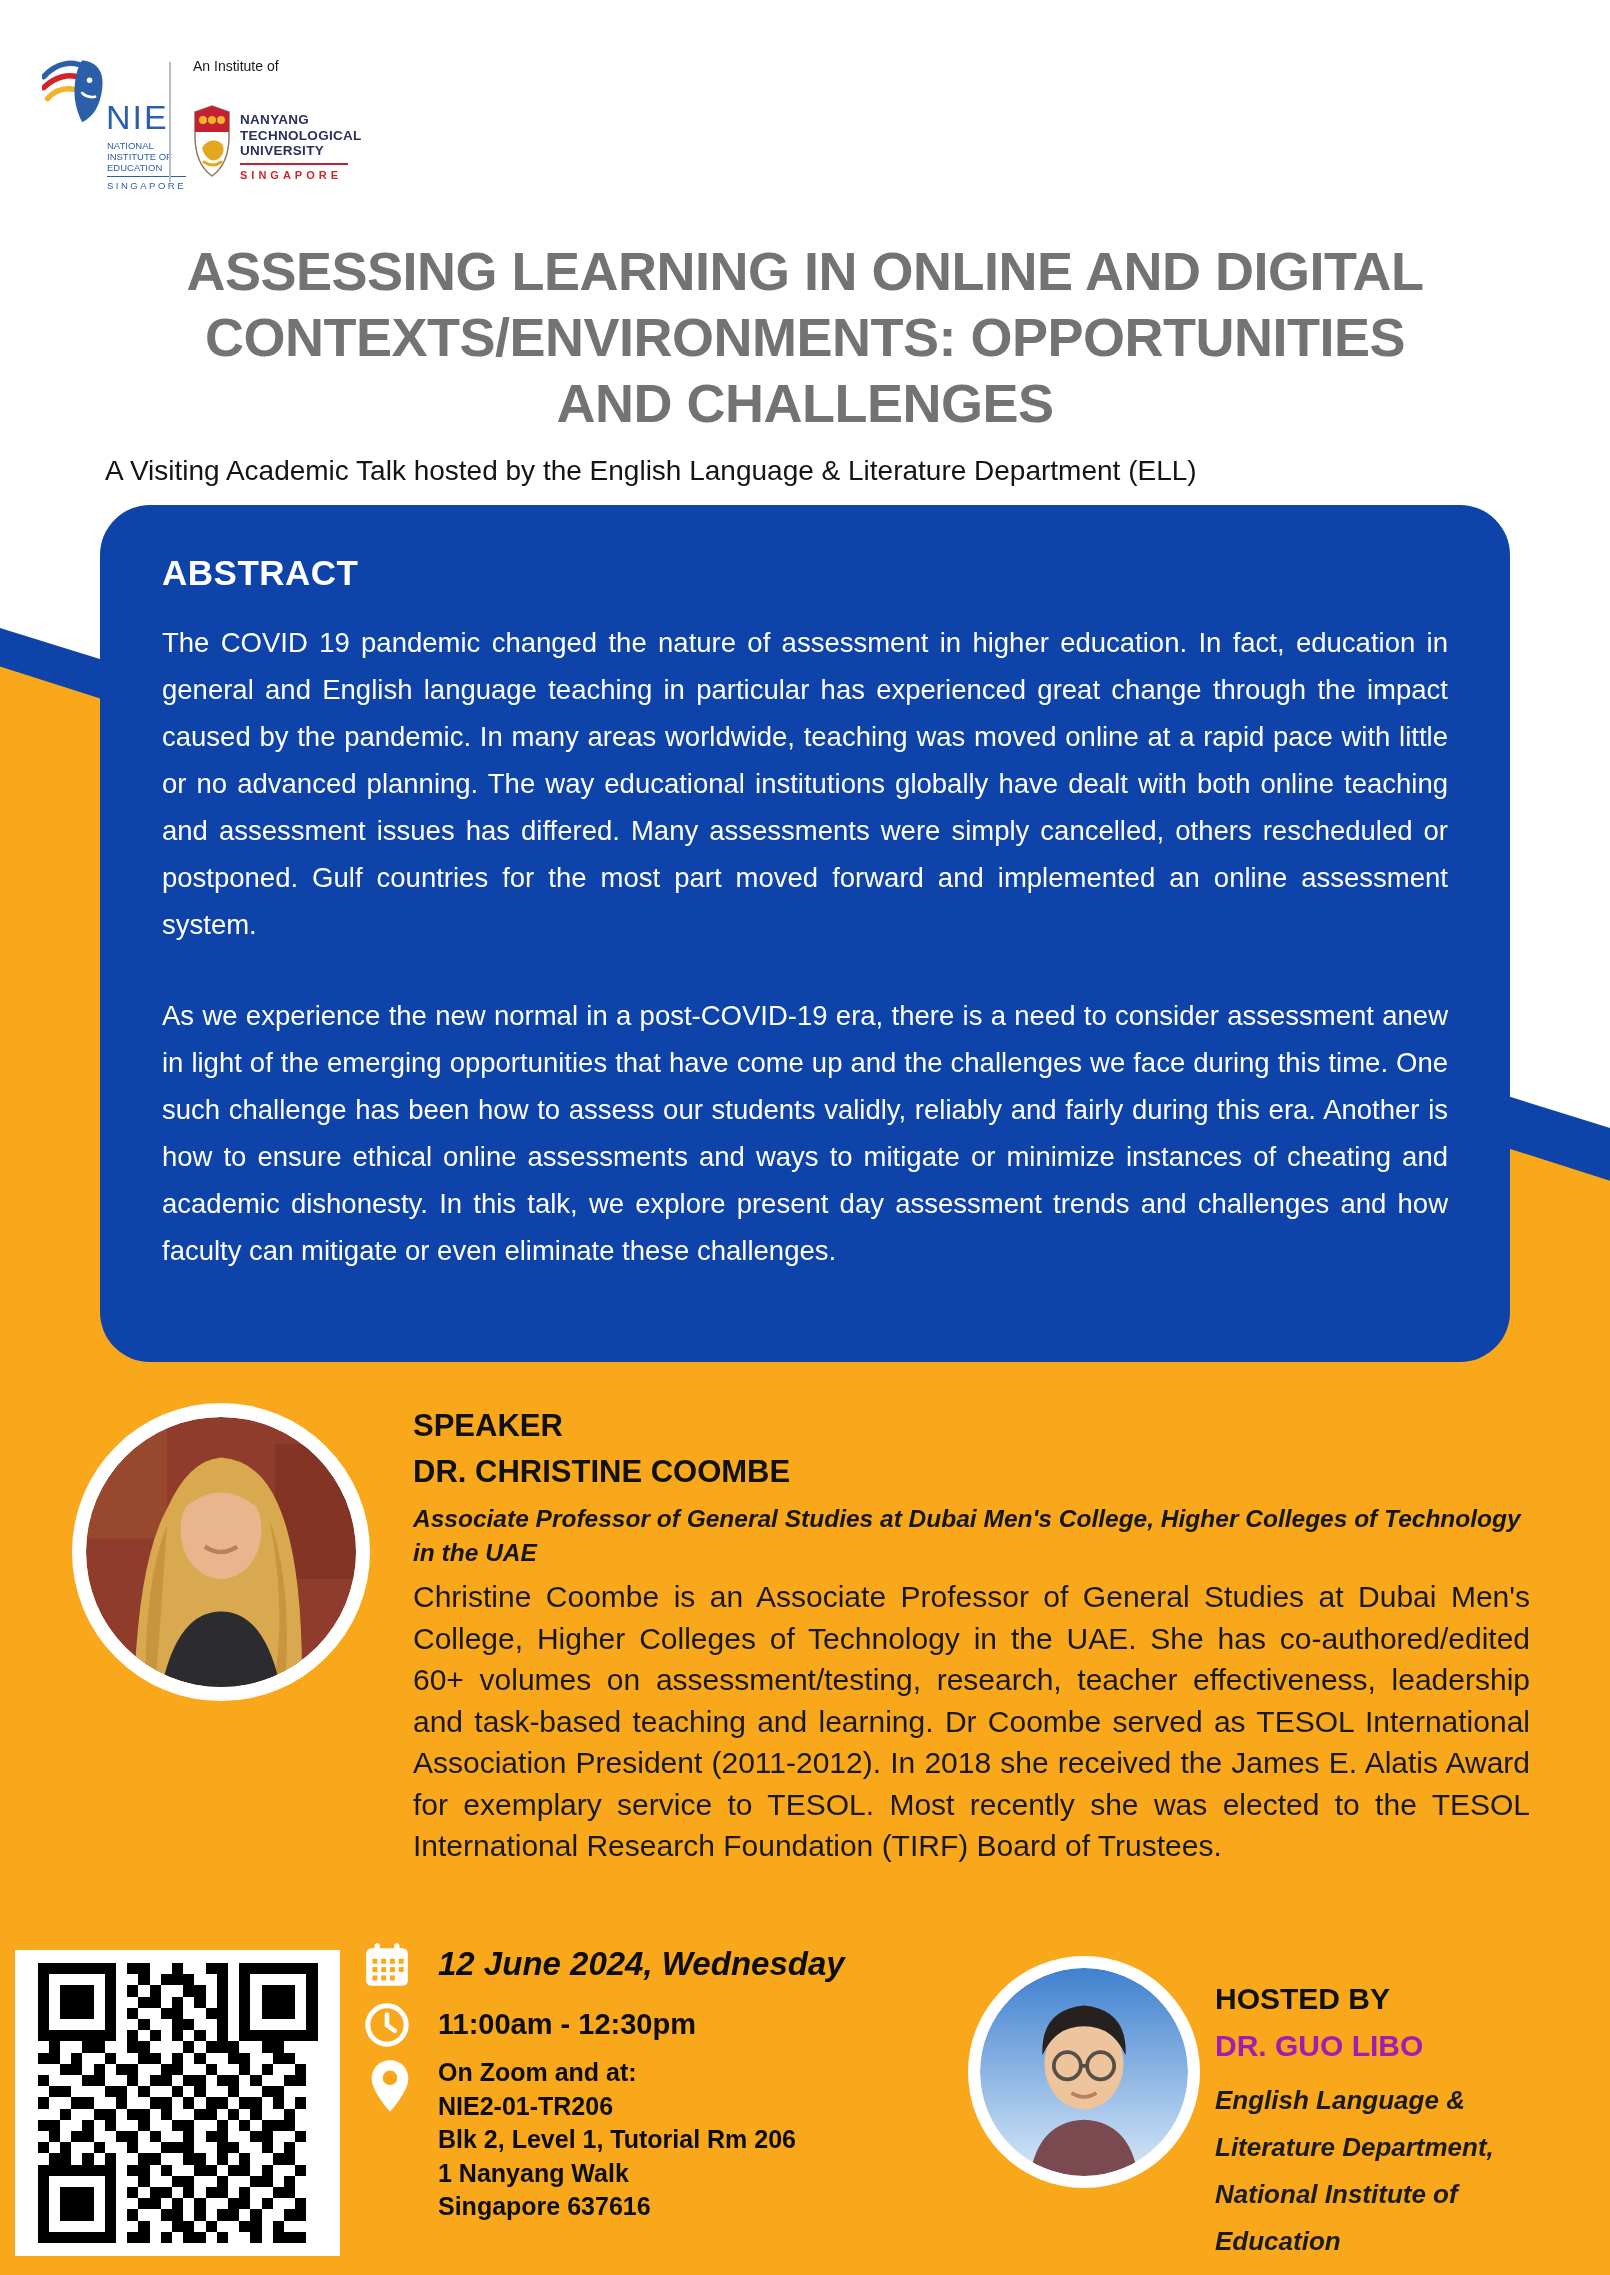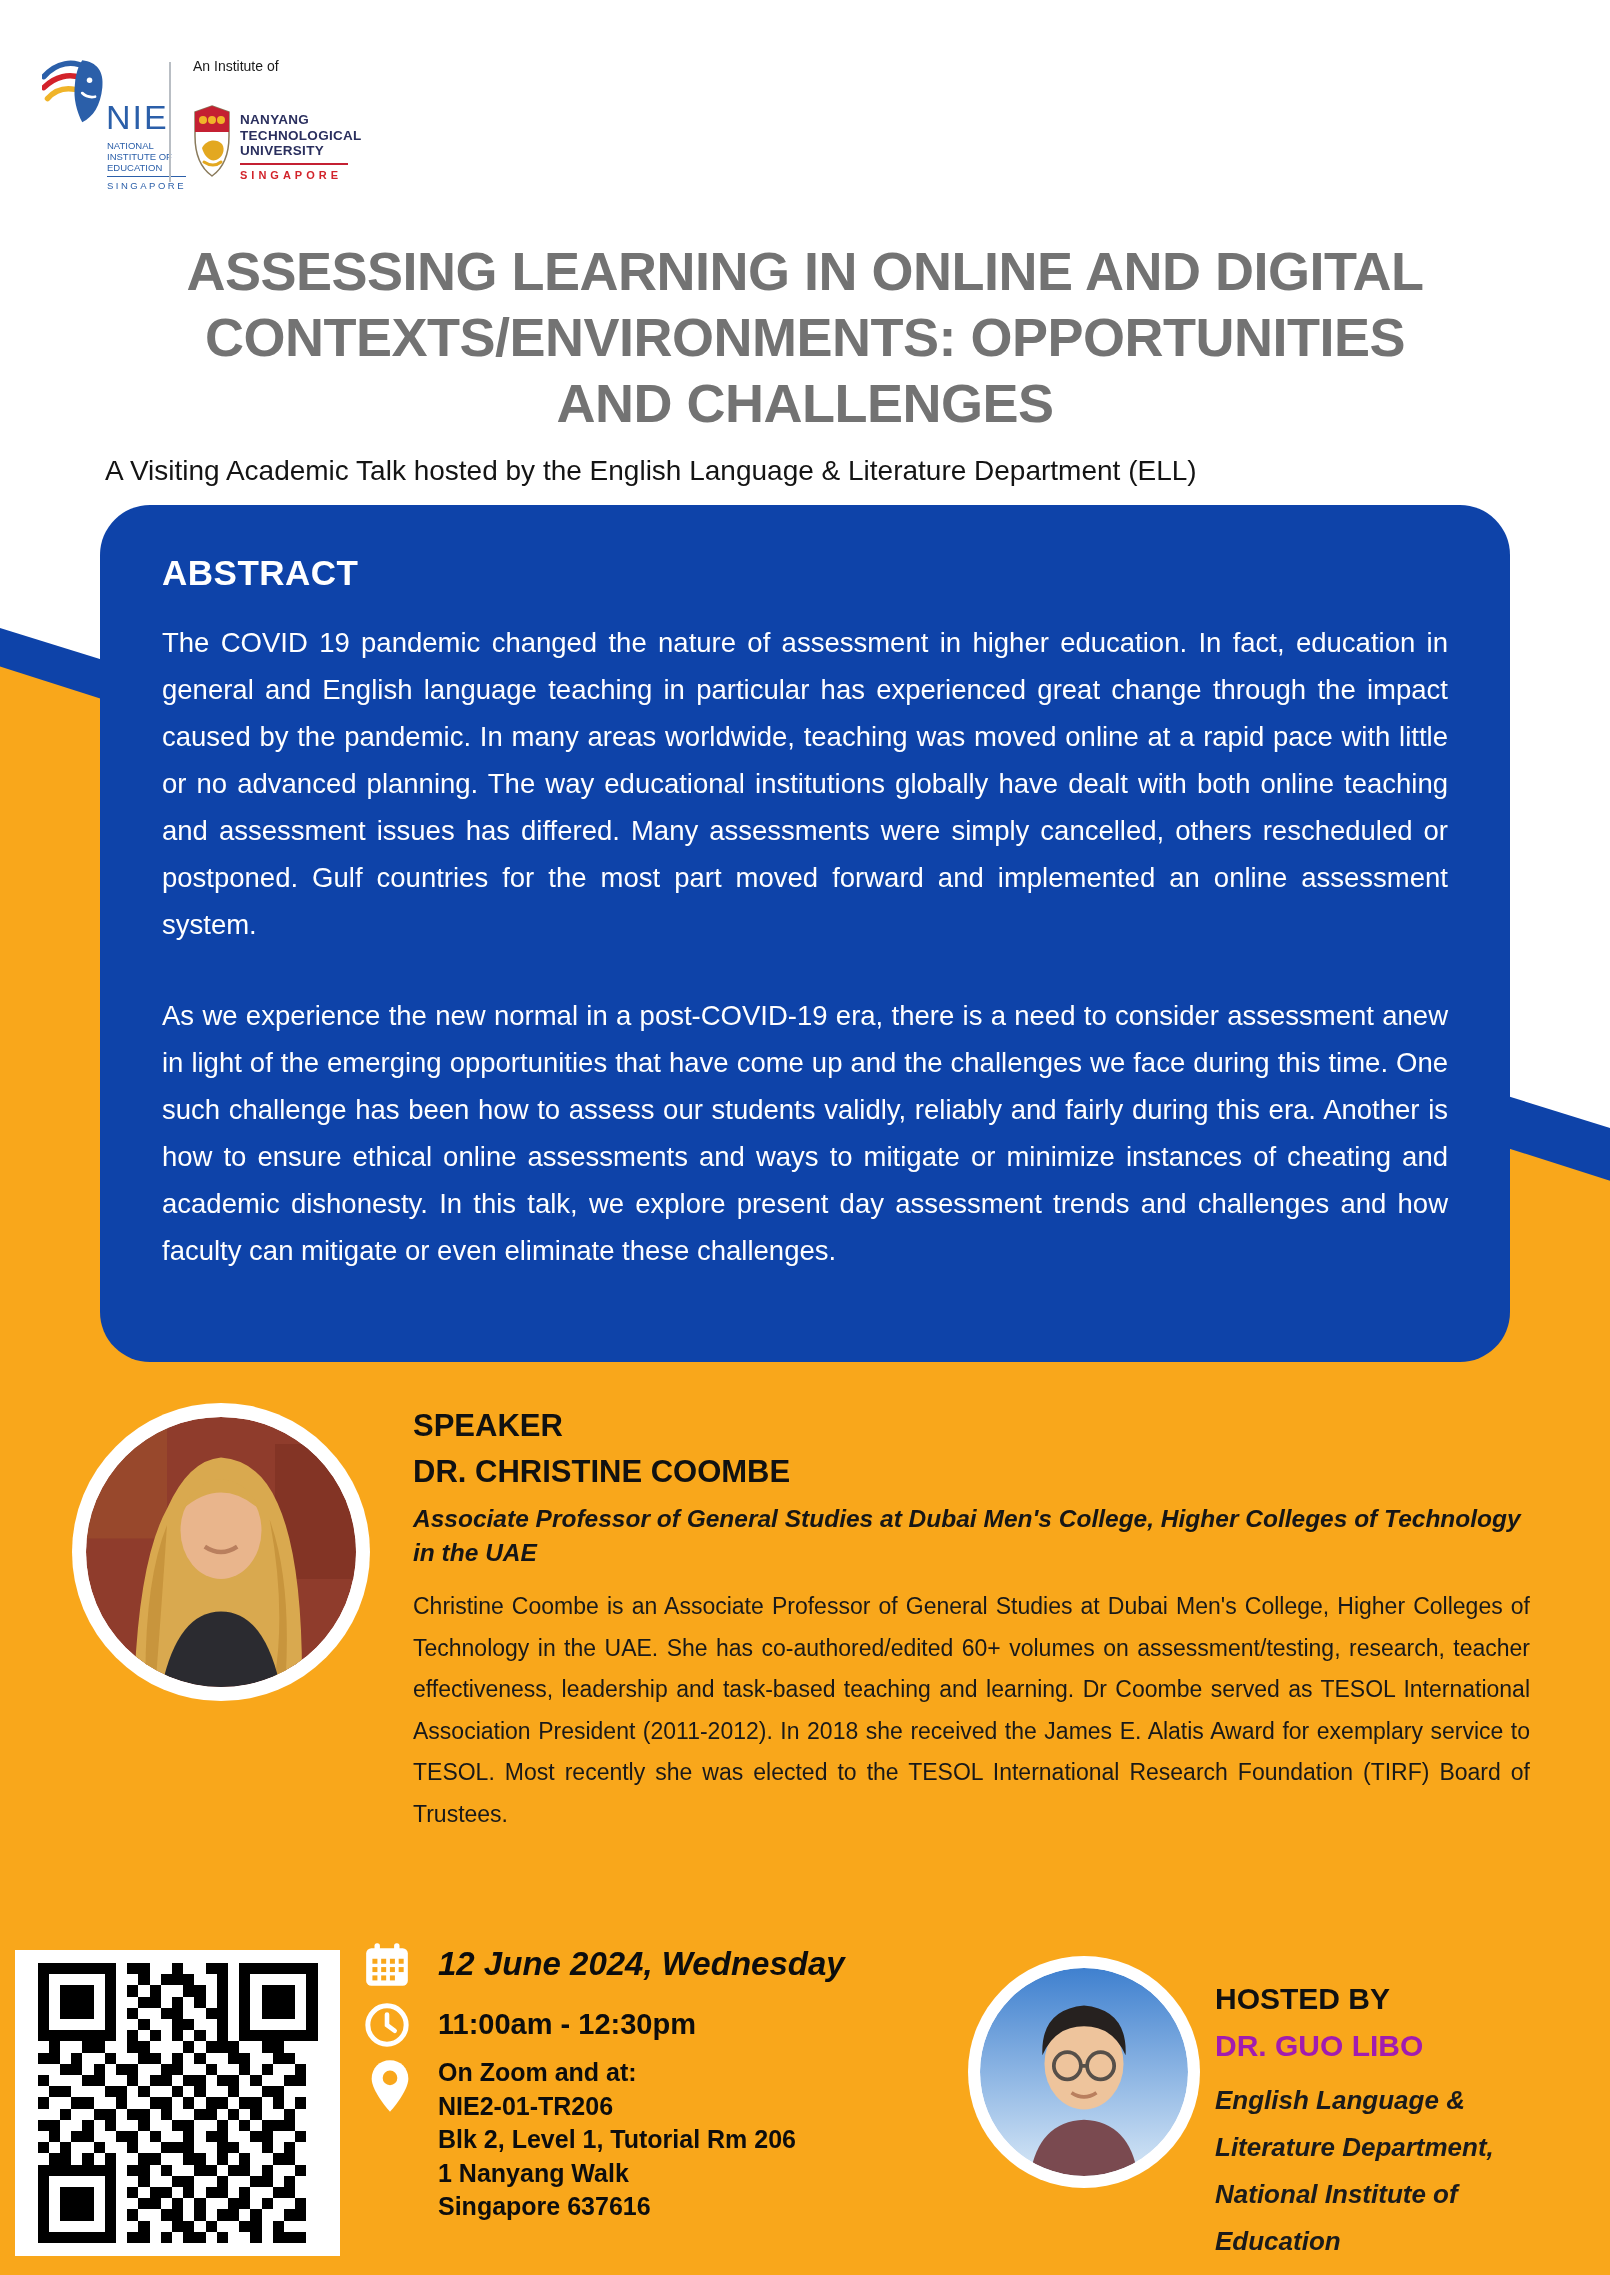--- a/index.html
+++ b/index.html
@@ -47,21 +47,21 @@
   
   .speaker-photo{
     position:absolute;left:72px;top:1403px;width:298px;height:298px;border-radius:50%;
     background:#ffffff;padding:14px;
   }
   .speaker-photo svg,.host-photo svg{display:block;width:100%;height:100%;border-radius:50%;}
   .speaker-block{position:absolute;left:413px;top:1408px;width:1117px;}
   .speaker-heading{font-size:31px;font-weight:800;color:#111;}
   .speaker-name{font-size:31px;font-weight:800;color:#111;margin-top:10px;}
   .speaker-cred{font-size:24.5px;line-height:34px;font-weight:700;font-style:italic;color:#161616;margin-top:12px;}
-  .speaker-bio{font-size:23px;line-height:41.5px;text-align:justify;color:#191919;margin-top:16px;}
+  .speaker-bio{font-size:30px;line-height:41.5px;text-align:justify;color:#191919;margin-top:6px;}
   
   .qr-tile{position:absolute;left:15px;top:1950px;width:325px;height:306px;background:#ffffff;padding:13px;}
   .qr-tile svg{display:block;width:100%;height:100%;}
   .qr-caption{position:absolute;left:332px;top:2228px;font-size:26px;font-weight:800;letter-spacing:1px;color:#c2410c;margin-top:48px;}
   .detail-icon{position:absolute;}
   .detail-text{position:absolute;font-weight:800;color:#0d0d0d;}
   .d-date{left:438px;top:1945px;font-size:33px;font-style:italic;}
   .d-time{left:438px;top:2008px;font-size:29px;}
   .d-loc{left:438px;top:2056px;font-size:25px;line-height:33.5px;}
   

